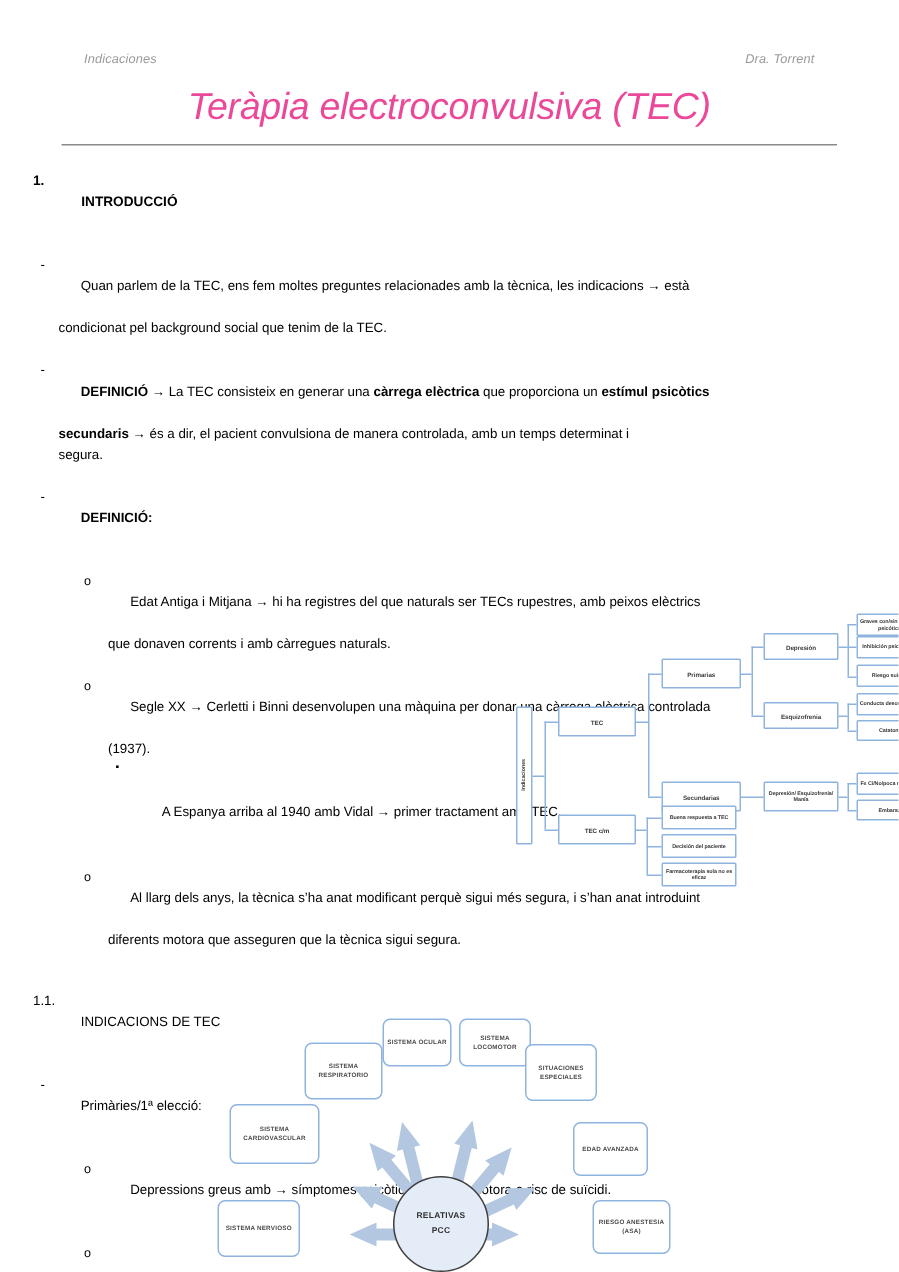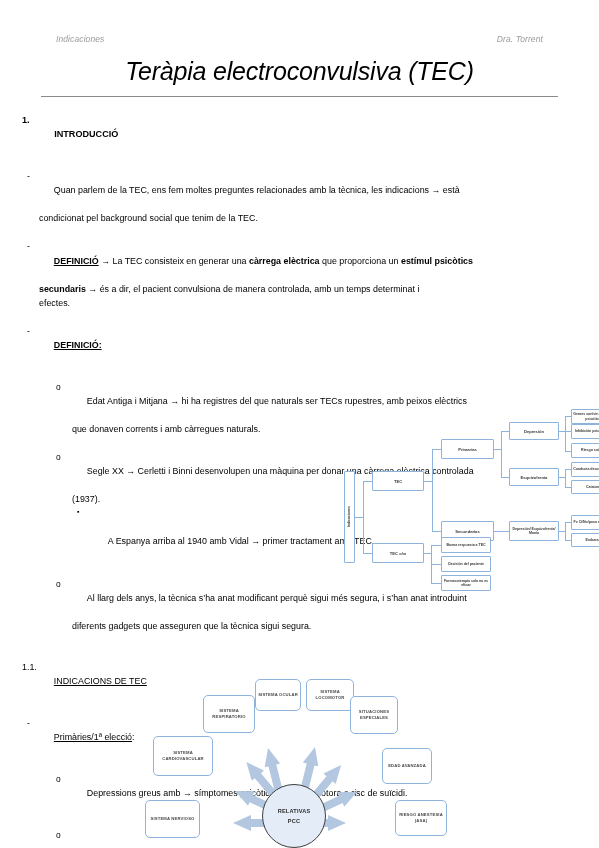--- a/index.html
+++ b/index.html
@@ -18,21 +18,21 @@
     position:absolute;left:56px;top:34px;width:487px;
     display:flex;justify-content:space-between;
     font-style:italic;font-size:8.5px;color:#9a9a9a;
     letter-spacing:.1px;
   }
 
   
   .title{
     position:absolute;left:0;top:57px;width:599px;
     text-align:center;font-style:italic;font-weight:400;
-    font-size:25px;color:#000000;letter-spacing:-.2px;
+    font-size:25px;color:#ec4899;letter-spacing:-.2px;
   }
   .rule{
     position:absolute;left:41px;top:96px;width:517px;height:0;
     border-top:1.1px solid #8a8a8a;
   }
 
   
   .body{position:absolute;left:0;top:99px;width:599px;}
   .ln{
     position:relative;
@@ -42,21 +42,21 @@
   }
   .h1{font-weight:bold;font-size:9.1px;}
   .num{position:absolute;left:22px;}
   .dash{position:absolute;left:27px;}
   .circ{position:absolute;left:56px;font-size:8.4px;}
   .sq{position:absolute;left:77px;font-size:7px;top:-1px;}
   .t39{padding-left:39px;}
   .t72{padding-left:72px;}
   .t93{padding-left:93px;}
   .b{font-weight:bold;}
-  .u{text-decoration:underline;}
+  .u{}
   .gap2{height:13px;}
 
   
   .tree{position:absolute;left:344px;top:421px;width:252px;height:178px;}
   .tbox{
     position:absolute;box-sizing:border-box;
     border:0.8px solid #8eb4de;background:#fff;border-radius:1px;
     display:flex;align-items:center;justify-content:center;
     text-align:center;
     font-size:3.6px;font-weight:bold;color:#3b3b3b;
@@ -116,21 +116,21 @@
       <span class="dash">-</span>
       <span class="t39">Quan parlem de la TEC, ens fem moltes preguntes relacionades amb la tècnica, les indicacions → està</span>
     </div>
     <div class="ln t39">condicionat pel background social que tenim de la TEC.</div>
 
     <div class="ln">
       <span class="dash">-</span>
       <span class="t39"><span class="u b">DEFINICIÓ</span><span> → La TEC consisteix en generar una </span><span class="b">càrrega elèctrica</span><span> que proporciona un </span><span class="b">estímul psicòtics</span></span>
     </div>
     <div class="ln t39"><span class="b">secundaris</span><span> → és a dir, el pacient convulsiona de manera controlada, amb un temps determinat i</span></div>
-    <div class="ln t39">efectes.</div>
+    <div class="ln t39">segura.</div>
 
     <div class="ln">
       <span class="dash">-</span>
       <span class="t39 u b">DEFINICIÓ:</span>
     </div>
 
     <div class="ln">
       <span class="circ">o</span>
       <span class="t72">Edat Antiga i Mitjana → hi ha registres del que naturals ser TECs rupestres, amb peixos elèctrics</span>
     </div>
@@ -144,21 +144,21 @@
 
     <div class="ln">
       <span class="sq">▪</span>
       <span class="t93">A Espanya arriba al 1940 amb Vidal → primer tractament amb TEC.</span>
     </div>
 
     <div class="ln">
       <span class="circ">o</span>
       <span class="t72">Al llarg dels anys, la tècnica s’ha anat modificant perquè sigui més segura, i s’han anat introduint</span>
     </div>
-    <div class="ln t72">diferents gadgets que asseguren que la tècnica sigui segura.</div>
+    <div class="ln t72">diferents motora que asseguren que la tècnica sigui segura.</div>
 
     <div class="gap2"></div>
 
     <div class="ln">
       <span class="num" style="left:22px">1.1.</span>
       <span class="t39 u">INDICACIONS DE TEC</span>
     </div>
 
     <div class="ln">
       <span class="dash">-</span>

